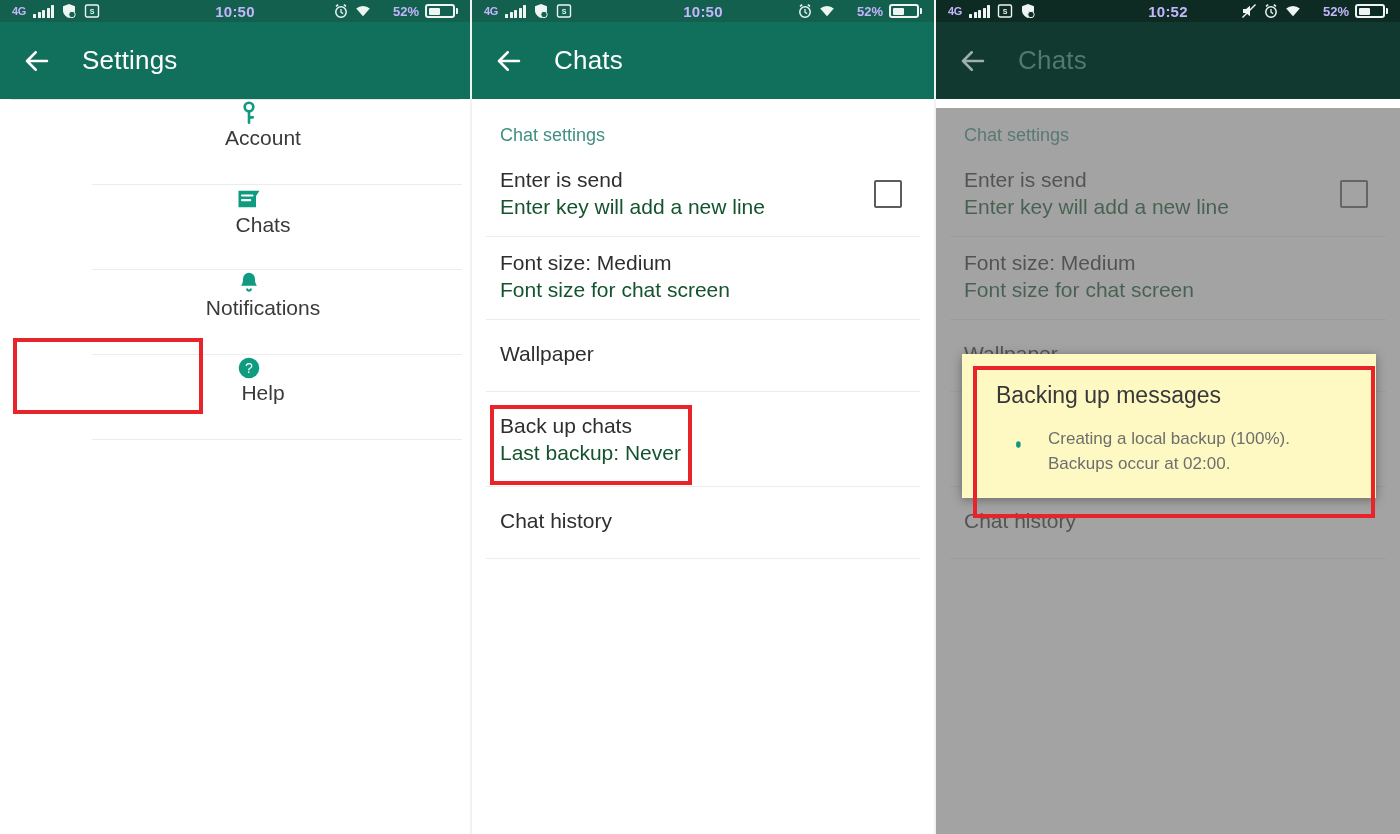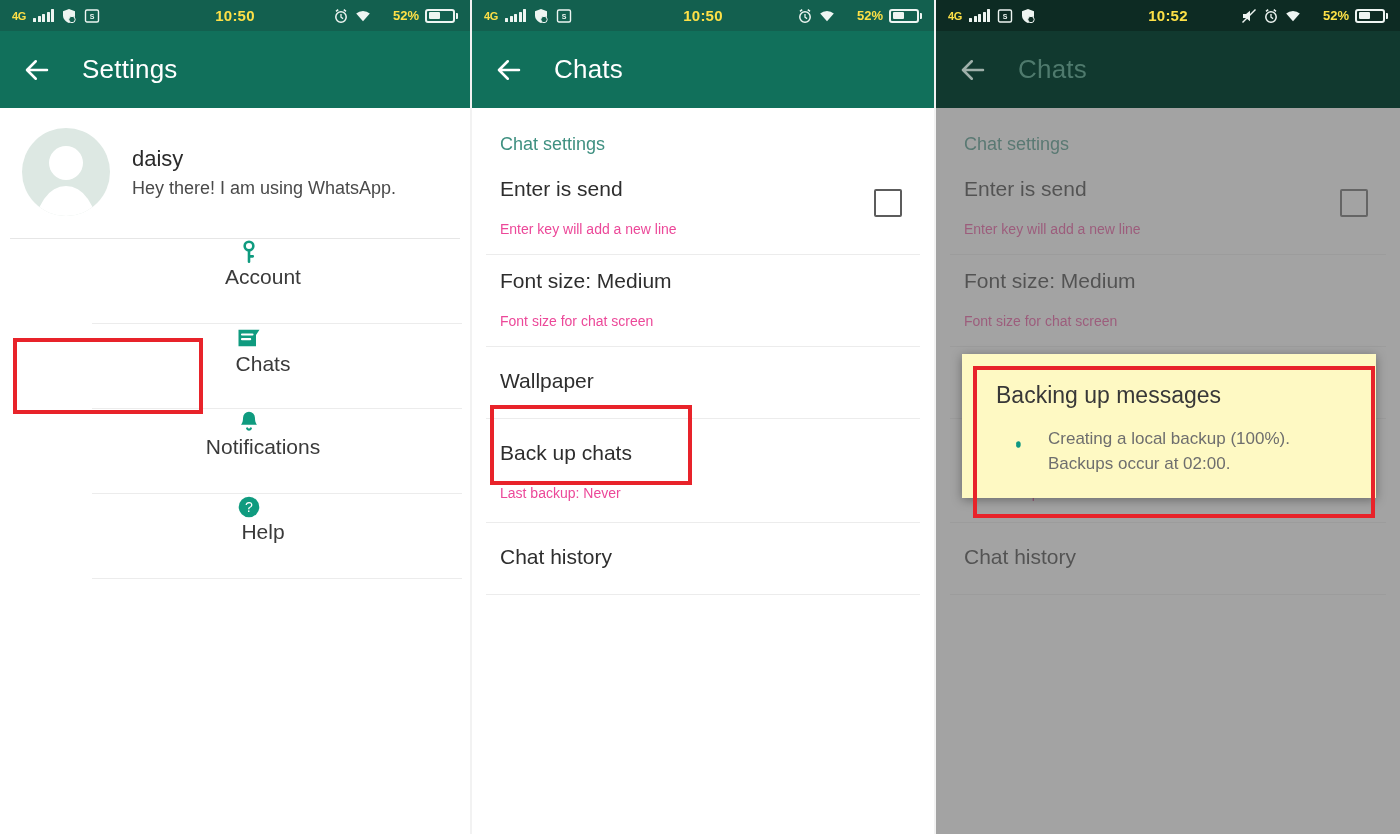--- a/index.html
+++ b/index.html
@@ -12,22 +12,22 @@
   .stage { position: relative; width: 1400px; height: 834px; background: #f2f2f2; }
 
   
   .panel { position: absolute; top: 0; height: 834px; overflow: hidden; background: #ffffff; }
   .panel.p1 { left: 0;    width: 470px; }
   .panel.p2 { left: 472px; width: 462px; }
   .panel.p3 { left: 936px; width: 464px; }
 
   
   .statusbar {
-    position: relative; height: 31px; width: 100%;
-    background: #13604f; color: #fde047;
+    position: relative; height: 22px; width: 100%;
+    background: #13604f; color: #c4b5fd;
     display: flex; align-items: center;
     font-size: 15px; font-weight: bold;
     padding: 0 12px;
   }
   .sb-left { display: flex; align-items: center; gap: 7px; }
   .sb-center {
     position: absolute; left: 0; right: 0; text-align: center;
     font-size: 15px; font-weight: bold; letter-spacing: .2px;
     pointer-events: none;
   }
@@ -70,21 +70,21 @@
   .seplarge { height:1px; background:#e6e6e6; margin: 0 10px; }
   .srow { display:flex; align-items:center; height:85px; padding-left:28px; position:relative;flex-direction:column; }
   .srow .ic { width:36px; flex:none; display:flex; justify-content:center; align-items:center; color:#0f9b7f; }
   .srow .lbl { font-size:21px; color:#3a3a3a; margin-left:28px; }
   .srow .rowline { position:absolute; left:92px; right:8px; bottom:0; height:1px; background:#ececec; }
 
   
   .section-head { padding: 26px 28px 8px 28px; font-size:18px; color:#3f9081; }
   .crow { position:relative; padding: 14px 28px 18px 28px; }
   .crow .ctitle { font-size:21px; color:#2e2e2e; }
-  .crow .csub { font-size:14px; color:#ec4899; margin-top:20px; }
+  .crow .csub { font-size:21px; color:#14532d; margin-top:3px; }
   .crow .cline { position:absolute; left:14px; right:14px; bottom:0; height:1px; background:#ececec; }
   .cbox {
     position:absolute; right:32px; top:26px;
     width:28px; height:28px; border:2px solid #5c5c5c; border-radius:2px; background:transparent;
   }
 
   
   .redbox { position:absolute; border:4px solid #e8232a; pointer-events:none; }
 
   
@@ -154,30 +154,20 @@
       </div>
     </div>
 
     <div class="appbar">
       <svg class="back" viewBox="0 0 24 24">
           <path d="M20 12H5M11 5l-7 7 7 7" fill="none" stroke="#ffffff" stroke-width="2" stroke-linecap="round" stroke-linejoin="round"></path>
         </svg>
       <div class="title">Settings</div>
     </div>
 
-    <div class="profile">
-      <div class="avatar">
-        <div class="head"></div>
-        <div class="body"></div>
-      </div>
-      <div>
-        <div class="p-name">daisy</div>
-        <div class="p-status">Hey there! I am using WhatsApp.</div>
-      </div>
-    </div>
 
     <div class="seplarge"></div>
 
     <div class="srow">
       <span class="ic">
         <svg width="26" height="26" viewBox="0 0 24 24">
             <circle cx="12" cy="6.5" r="4" fill="none" stroke="#0f9b7f" stroke-width="2.4"></circle>
             <path d="M12 10.5V21M12 16h3.5" stroke="#0f9b7f" stroke-width="2.4" stroke-linecap="round"></path>
           </svg>
       </span>

